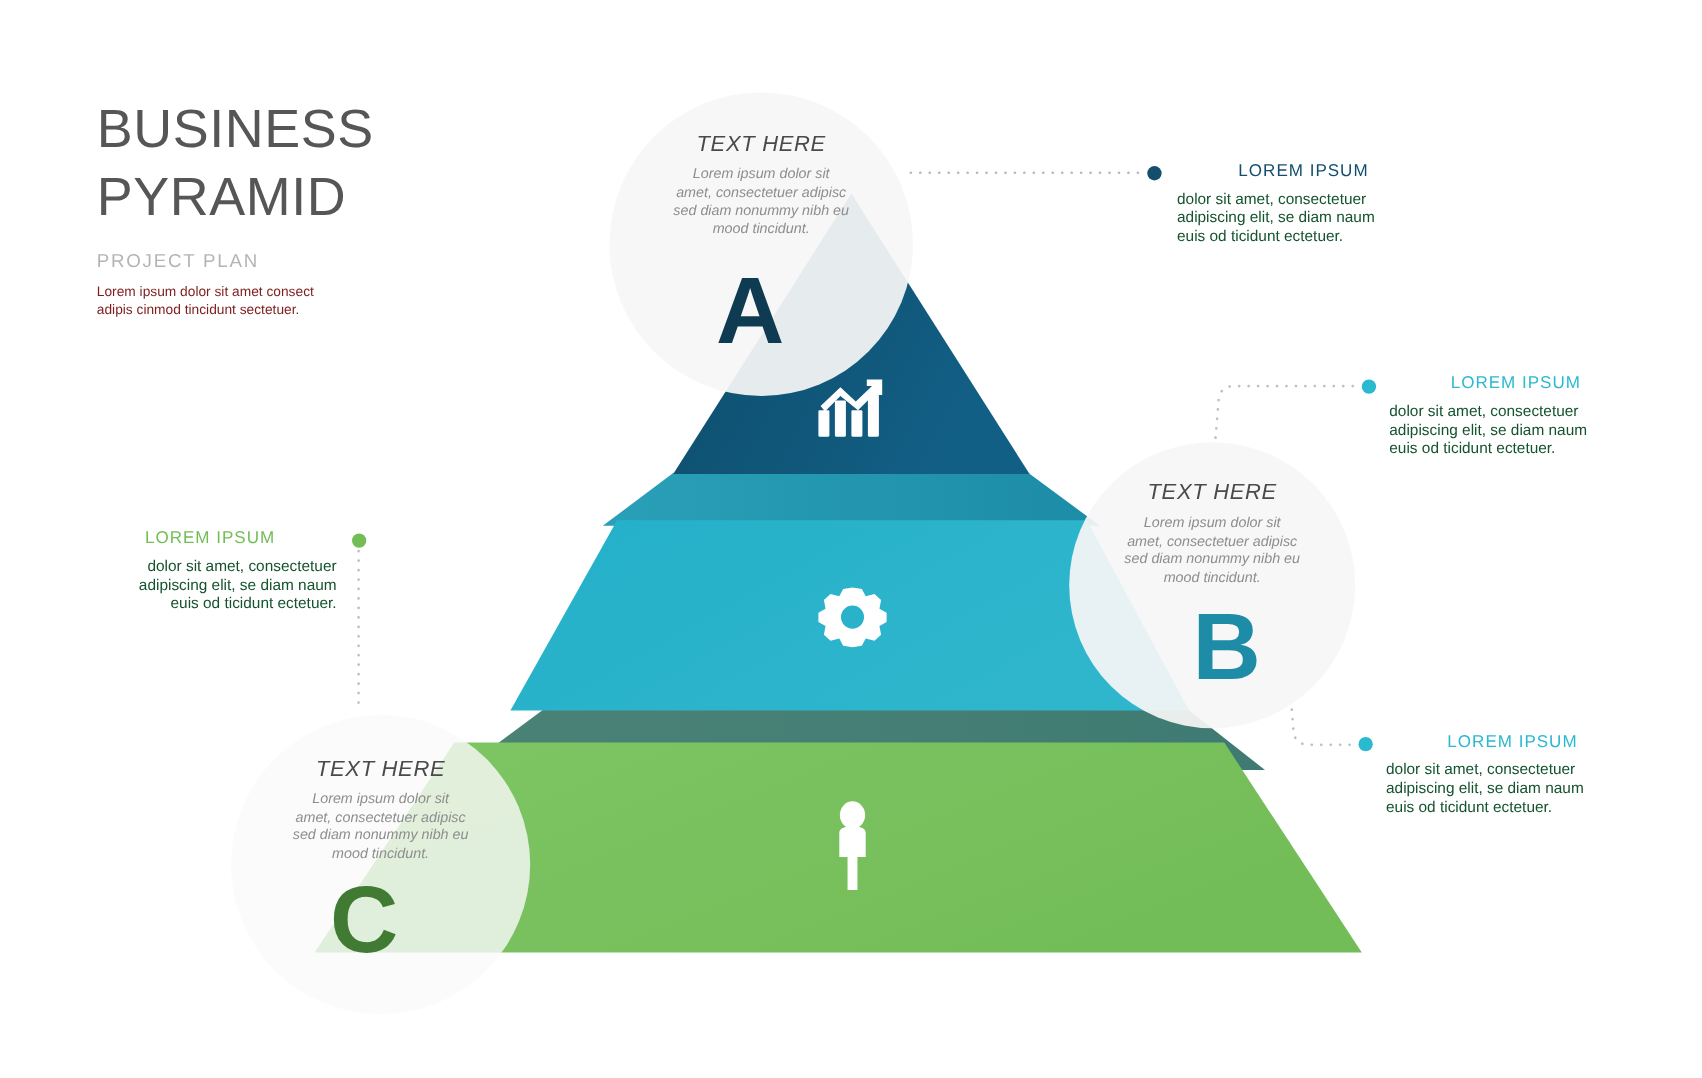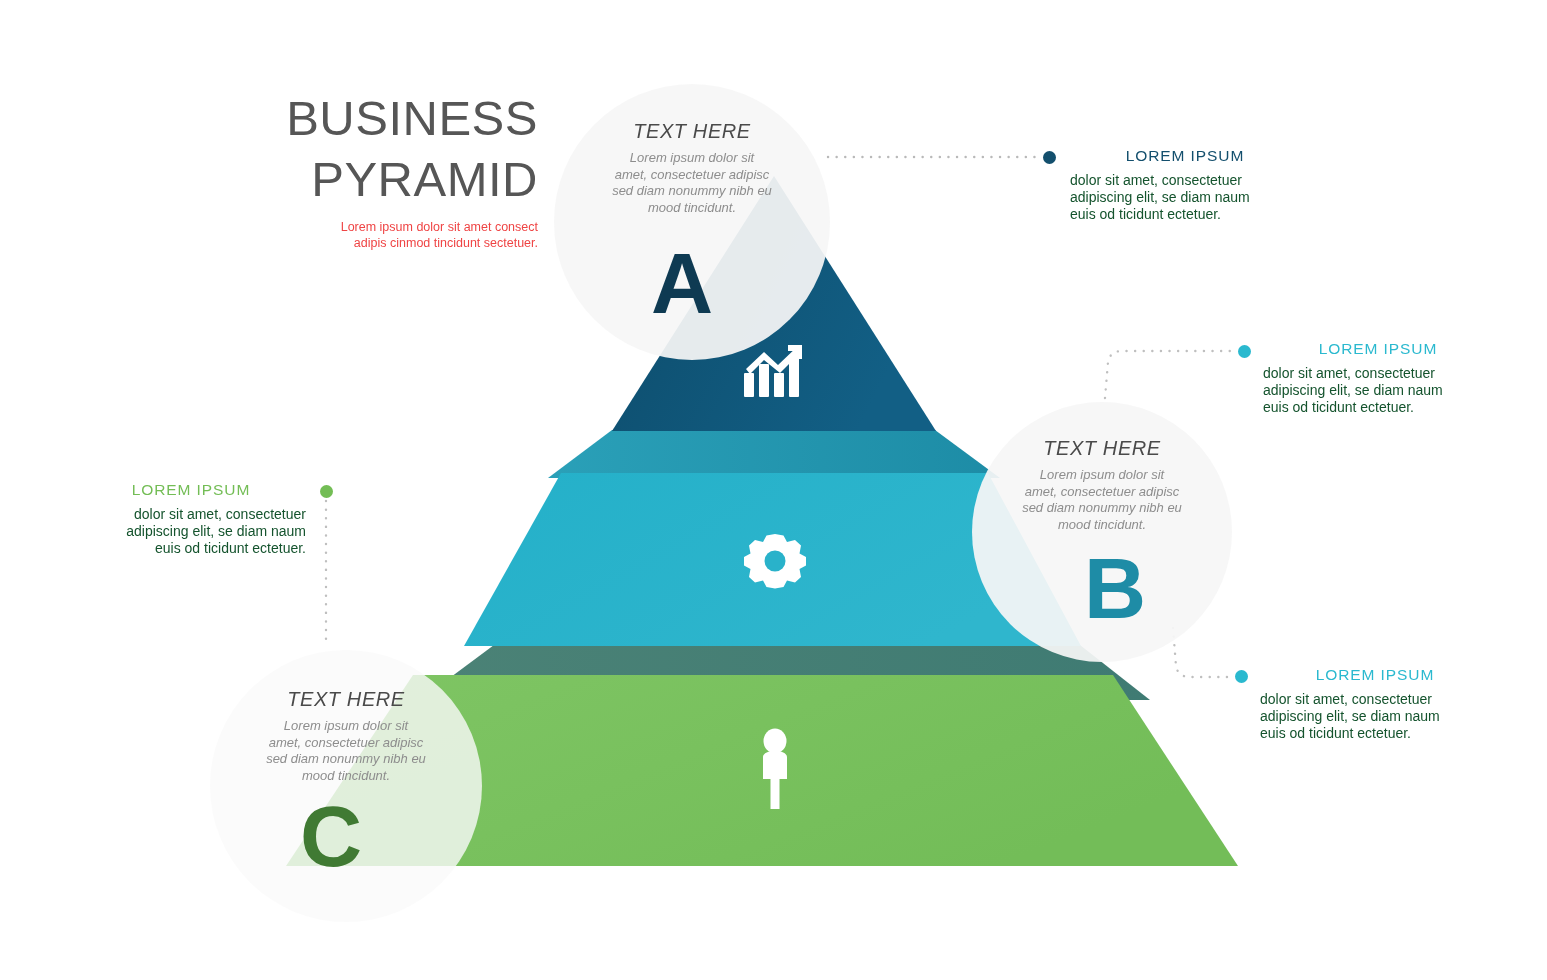--- a/index.html
+++ b/index.html
@@ -14,24 +14,23 @@
     position: relative;
     width: 1547px;
     height: 980px;
     background: #ffffff;
     overflow: hidden;
   }
 
   
   #title-block {
     position: absolute;
-    left: 108px;
+    left: 88px;
     top: 88px;
     width: 430px;
-    text-align: right;
   }
   .main-title {
     font-size: 49px;
     line-height: 61px;
     letter-spacing: 0.5px;
     color: #565656;
     font-weight: 400;
     margin: 0;
     white-space: pre-line;
   }
@@ -39,21 +38,21 @@
     margin: 18px 0 0 0;
     font-size: 17px;
     letter-spacing: 1.6px;
     color: #b4b4b4;
     font-weight: 400;
   }
   .subdesc {
     margin: 9px 0 16px 0;
     font-size: 12.5px;
     line-height: 16px;
-    color: #ef4444;
+    color: #7f1d1d;
     white-space: pre-line;
   }
 
   
   #pyramid-svg {
     position: absolute;
     left: 0;
     top: 0;
     width: 1547px;
     height: 980px;
@@ -120,20 +119,21 @@
   }
 </style>
 </head>
 <body>
 
 <div id="stage">
 
   <div id="title-block">
     <h1 class="main-title">BUSINESS
 PYRAMID</h1>
+    <p class="subtitle">PROJECT PLAN</p>
     <p class="subdesc">Lorem ipsum dolor sit amet consect
 adipis cinmod tincidunt sectetuer.</p>
   </div>
 
   <svg id="pyramid-svg" viewBox="0 0 1547 980">
     <defs>
       <linearGradient id="gradA" x1="0" y1="0" x2="1" y2="0.4">
         <stop offset="0%" stop-color="#0d4b6a"></stop>
         <stop offset="100%" stop-color="#125f85"></stop>
       </linearGradient>

